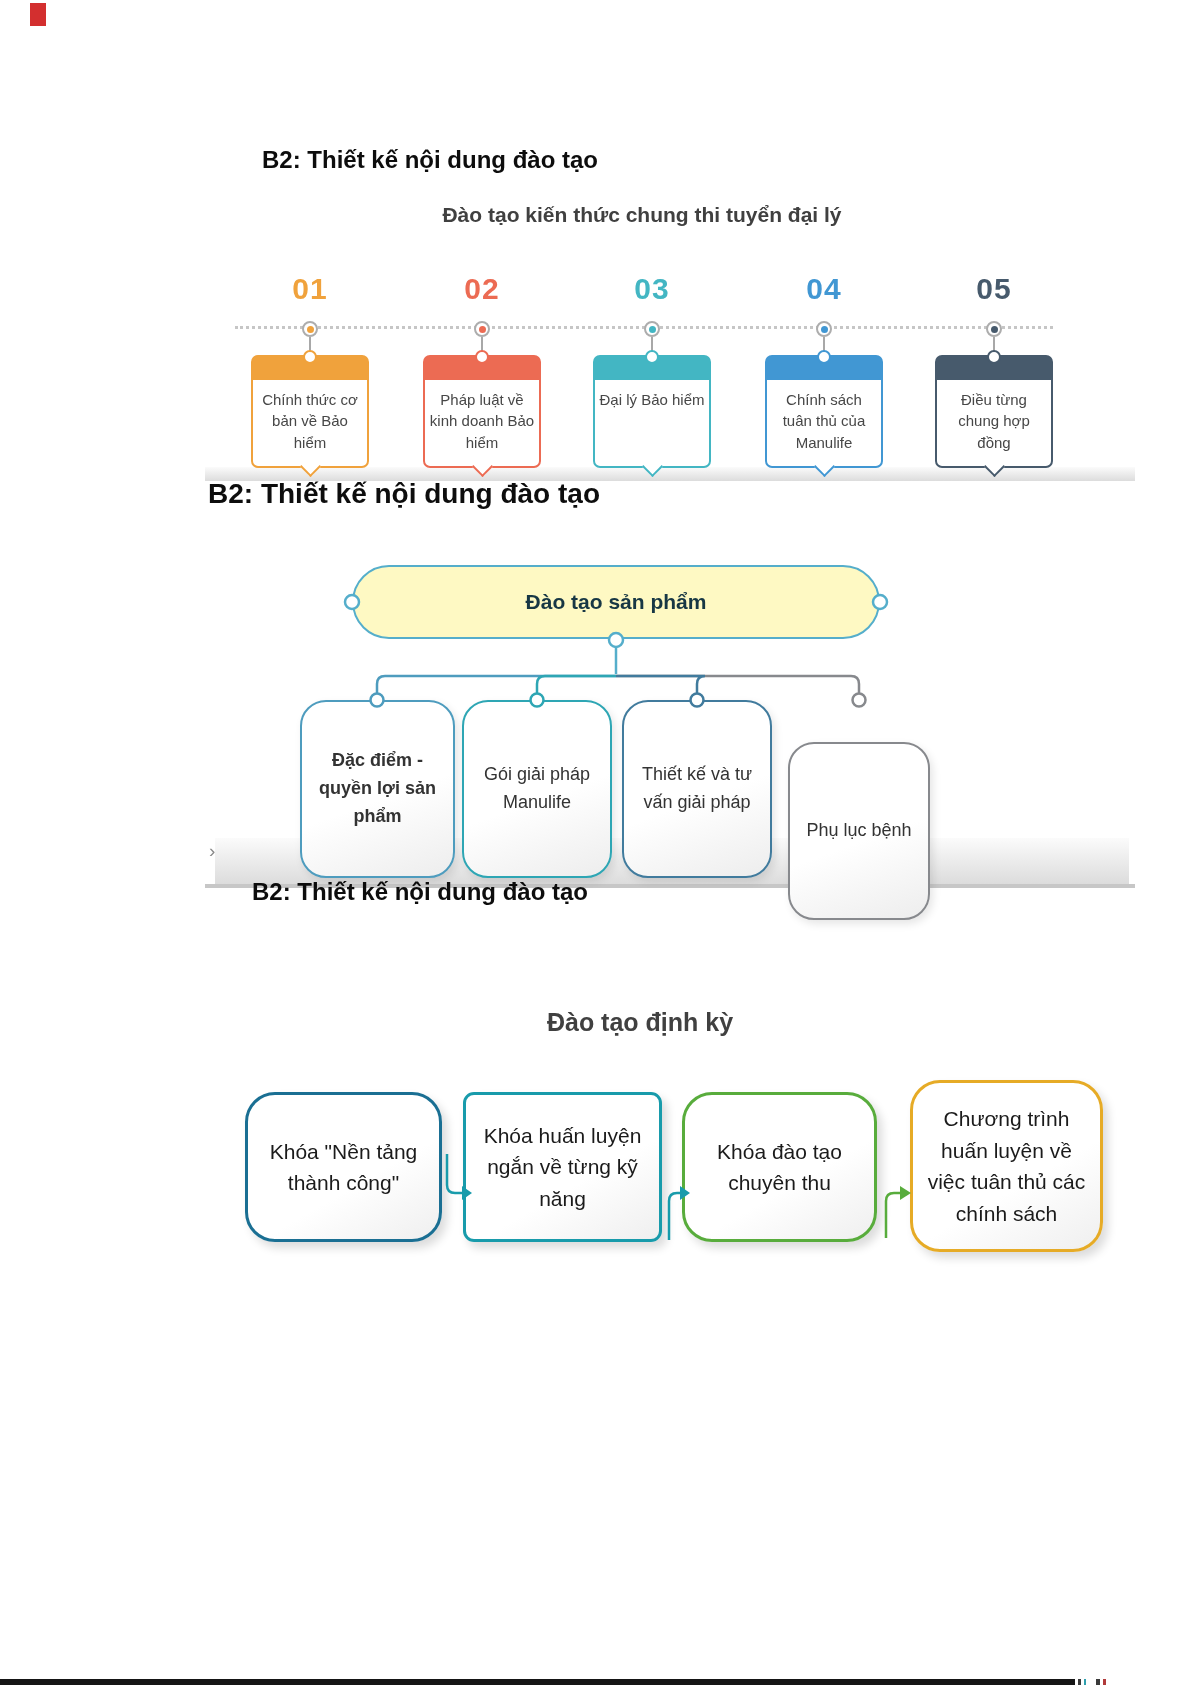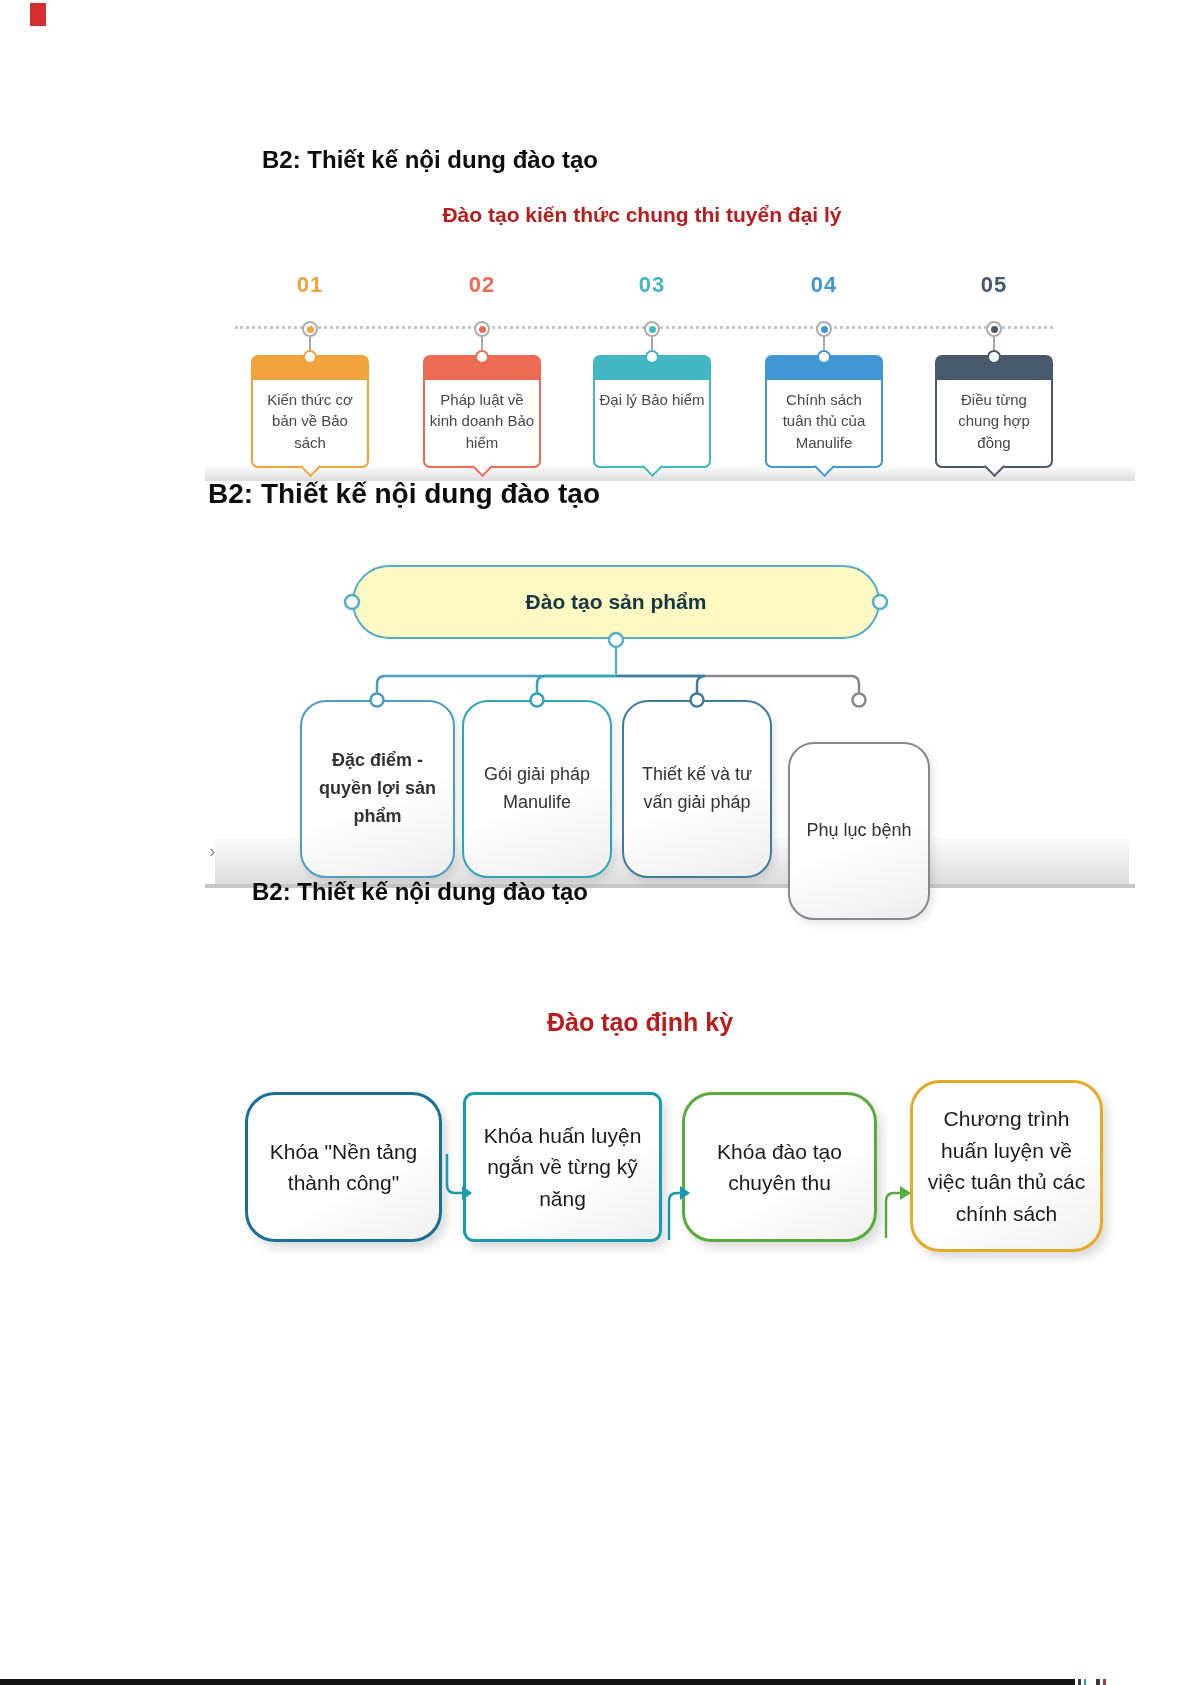--- a/index.html
+++ b/index.html
@@ -2,35 +2,35 @@
 <html><head>
 <meta charset="utf-8">
 <style>
   html,body{margin:0;padding:0;background:#ffffff;}
   .canvas{position:relative;width:1192px;height:1685px;background:#fff;overflow:hidden;
           font-family:"Liberation Sans","DejaVu Sans",sans-serif;color:#111;}
   .abs{position:absolute;}
 
   
   .sec-title{font-weight:bold;color:#0d0d0d;white-space:nowrap;}
-  .sec-subtitle{font-weight:bold;color:#b91c1c;text-align:center;}
+  .sec-subtitle{font-weight:bold;color:#404040;text-align:center;}
   .band{background:linear-gradient(#fbfbfb,#dcdcdc);}
   .band-line{background:#c7c7c7;}
 
   
   .red-marker{left:30px;top:3px;width:16px;height:23px;background:#d32f2f;}
 
   
   .s1-title{left:262px;top:146px;font-size:24px;}
   .s1-subtitle{left:242px;top:203px;width:800px;font-size:21px;}
   .s1-band{left:205px;top:467px;width:930px;height:14px;}
   .s1-dots{left:235px;top:326px;width:818px;height:0;border-top:3px dotted #c6c6c6;}
   .step{position:absolute;top:0;left:0;width:0;height:0;}
   .step .num{position:absolute;top:272px;left:-40px;width:80px;text-align:center;
-             font-size:22px;font-weight:bold;letter-spacing:1px;}
+             font-size:30px;font-weight:bold;letter-spacing:1px;}
   .step .ring{position:absolute;top:321px;left:-8px;width:12px;height:12px;border-radius:50%;
               border:2px solid #adadad;background:#fff;}
   .step .ring i{position:absolute;top:2.5px;left:2.5px;width:7px;height:7px;border-radius:50%;display:block;}
   .step .vline{position:absolute;top:337px;left:-1px;width:2px;height:19px;background:#a8a8a8;}
   .card{position:absolute;top:355px;left:-59px;width:118px;height:113px;background:#fff;
         border:2px solid #999;border-radius:7px;box-sizing:border-box;}
   .card .hdr{position:absolute;top:-1px;left:-1px;right:-1px;height:24px;border-radius:6px 6px 0 0;}
   .card .knob{position:absolute;top:-7px;left:50%;margin-left:-7px;width:10px;height:10px;
               border-radius:50%;background:#fff;border:2.5px solid #999;}
   .card .txt{position:absolute;top:32px;left:3px;right:3px;text-align:center;font-size:15px;
@@ -91,21 +91,21 @@
 
   <div class="step st1">
     <div class="num" style="color: rgb(240, 162, 60);">01</div>
     <div class="ring">
         <i style="background: rgb(240, 162, 60);"></i>
       </div>
     <div class="vline"></div>
     <div class="card" style="border-color: rgb(240, 162, 60);">
       <div class="hdr" style="background: rgb(240, 162, 60);"></div>
       <div class="knob" style="border-color: rgb(240, 162, 60);"></div>
-      <div class="txt">Kiến thức cơ bản về Bảo sách</div>
+      <div class="txt">Chính thức cơ bản về Bảo hiểm</div>
       <div class="tail" style="border-right-color: rgb(240, 162, 60); border-bottom-color: rgb(240, 162, 60);"></div>
     </div>
   </div>
 
   <div class="step st2">
     <div class="num" style="color: rgb(236, 107, 83);">02</div>
     <div class="ring">
         <i style="background: rgb(236, 107, 83);"></i>
       </div>
     <div class="vline"></div>

